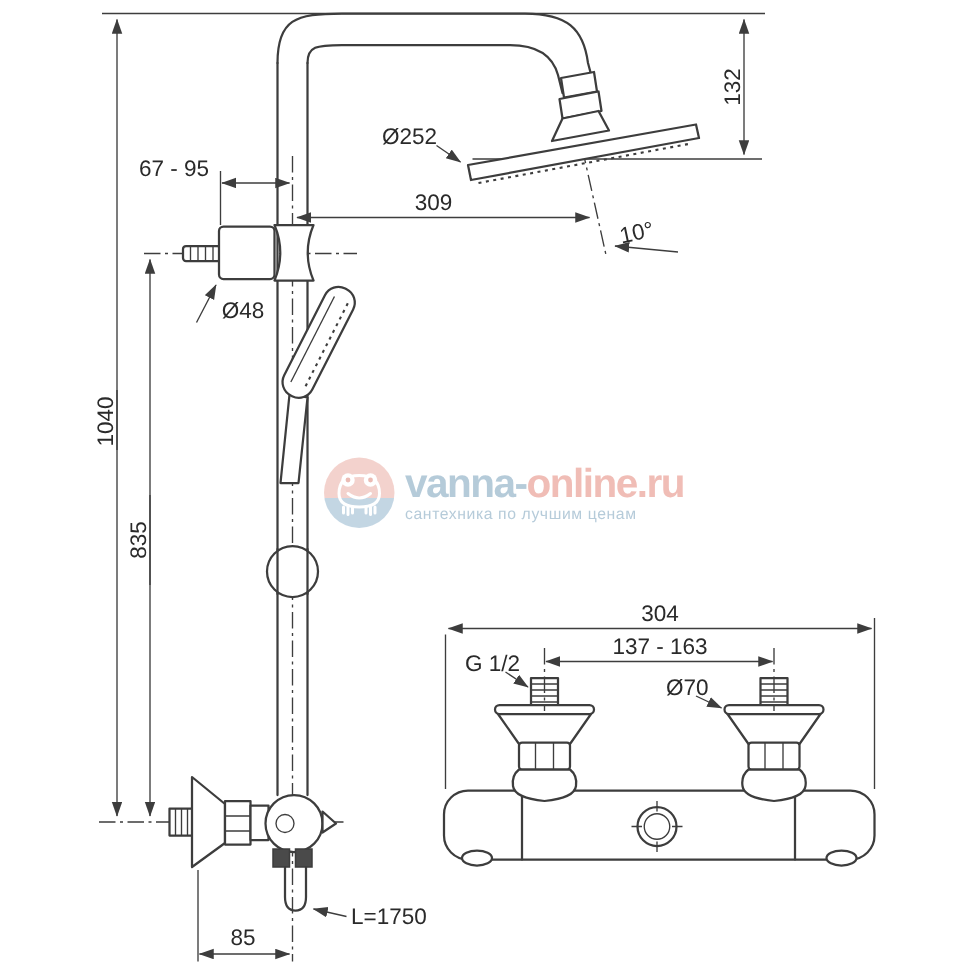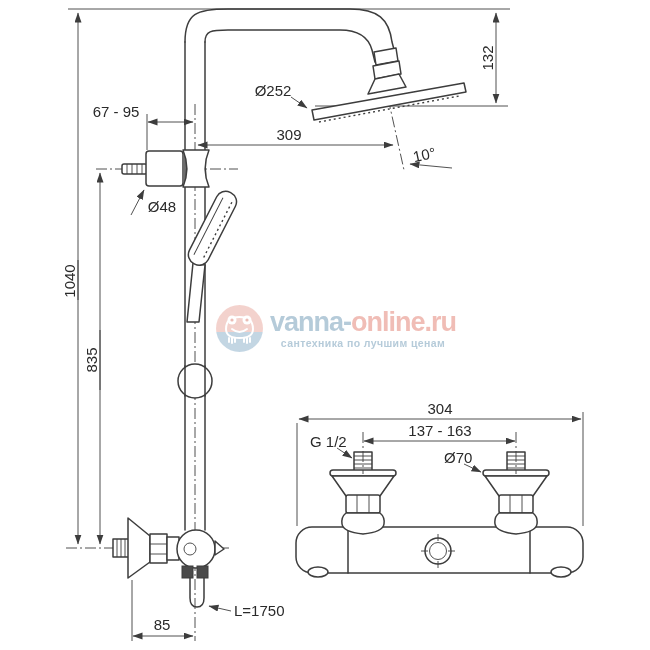--- a/index.html
+++ b/index.html
@@ -15,27 +15,27 @@
   svg{position:absolute;left:0;top:0;}
   svg text{font-family:"Liberation Sans",sans-serif;font-size:15px;fill:#2a2a2a;}
   .ln{fill:none;stroke:var(--ink);stroke-width:1.5;stroke-linejoin:round;stroke-linecap:round;}
   .thin{fill:none;stroke:var(--ink);stroke-width:0.9;}
   .cl{fill:none;stroke:var(--ink);stroke-width:0.9;stroke-dasharray:11 3 2 3;}
   .wh{fill:#fff;stroke:var(--ink);stroke-width:1.5;stroke-linejoin:round;}
   .dk{fill:#4a4a4a;stroke:var(--ink);stroke-width:1;}
   .dots{fill:none;stroke:var(--ink);stroke-width:1.4;stroke-dasharray:2 3;}
   
   #watermark{position:absolute;left:216px;top:305px;display:flex;align-items:center;gap:7px;
-             opacity:.85;pointer-events:none;text-align:center;}
+             opacity:.85;pointer-events:none;}
   #wm-logo{width:47px;height:47px;border-radius:50%;position:relative;flex:0 0 auto;
            background:linear-gradient(180deg,var(--wm-logo-top) 0 58%,var(--wm-logo-bottom) 58% 100%);}
   #wm-text{line-height:1;}
   #wm-brand{font-size:27px;font-weight:bold;letter-spacing:-1px;white-space:nowrap;}
   #wm-brand .b{color:var(--wm-blue);} #wm-brand .p{color:var(--wm-pink);}
-  #wm-tagline{font-size:10.5px;color:var(--wm-blue);margin-top:2px;letter-spacing:.4px;white-space:nowrap;font-weight:bold;}
+  #wm-tagline{font-size:10.5px;color:var(--wm-blue);margin-top:2px;letter-spacing:.4px;white-space:nowrap;}
 </style>
 </head>
 <body>
 
 <div id="stage">
 
 <svg width="650" height="650" viewBox="0 0 650 650">
   <defs>
     <marker id="ae" markerWidth="11" markerHeight="8" refX="9.5" refY="3.5" orient="auto" markerUnits="userSpaceOnUse">
       <path d="M0,0 L10,3.5 L0,7 Z" fill="#3d3d3d"></path>

